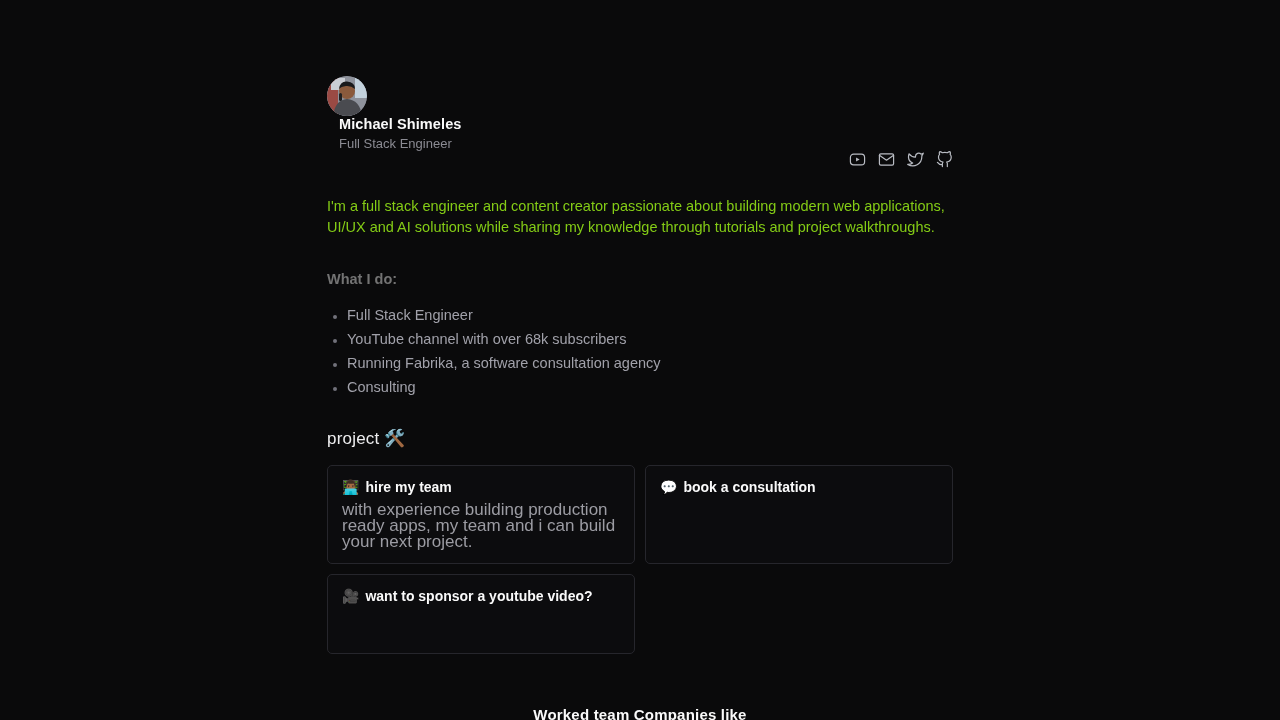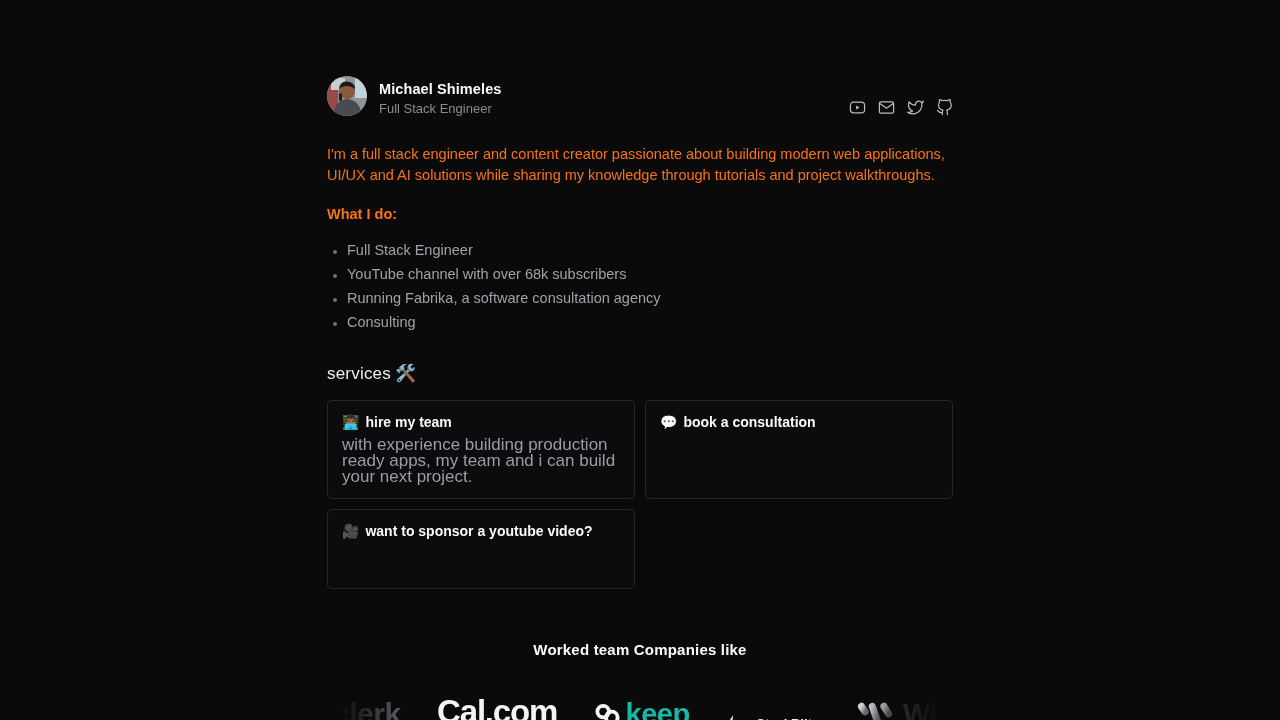--- a/index.html
+++ b/index.html
@@ -6,39 +6,39 @@
   html,body { width:1280px; height:720px; }
   body {
     background:#0a0a0b;
     font-family:"Liberation Sans", sans-serif;
     color:#a1a1aa;
     overflow:hidden;
   }
   .container { width:626px; margin:0 auto; padding-top:76px; }
 
   
-  .profile-header { display:flex; align-items:flex-end; }
+  .profile-header { display:flex; align-items:flex-start;flex-direction:column; }
   .avatar {
     width:40px; height:40px; border-radius:50%; overflow:hidden;
     flex:0 0 40px; background:#7b7f88;
   }
   .avatar svg { display:block; }
   .profile-info { margin-left:12px; }
   .name { color:#fafafa; font-size:14.5px; font-weight:bold; letter-spacing:.1px; }
   .role { color:#8b8b93; font-size:13px; margin-top:4px; }
   .social { margin-left:auto; display:flex; align-items:center; gap:12px; }
   .social-icon { display:inline-flex; cursor:pointer; }
   .social-icon svg { width:17px; height:17px; stroke:#b9bcc3; fill:none;
     stroke-width:1.7; stroke-linecap:round; stroke-linejoin:round; }
 
   
-  .bio { margin-top:28px; font-size:14.5px; line-height:20.5px; color:#f97316; }
-
-  
-  .what-heading { margin-top:21px; color:#f97316; font-size:14.5px; font-weight:bold; }
+  .bio { margin-top:28px; font-size:14.5px; line-height:20.5px; color:#84cc16; }
+
+  
+  .what-heading { margin-top:34px; color:#737373; font-size:14.5px; font-weight:bold; }
   .what-list { margin-top:16px; padding-left:20px; list-style:disc; }
   .what-list li { font-size:14.5px; line-height:24px; color:#a1a1aa; }
   .what-list li::marker { color:#71717a; font-size:12px; }
 
   
   .services-heading { margin-top:29px; color:#ededef; font-size:17px; font-weight:500; letter-spacing:.2px; }
   .cards { margin-top:16px; display:grid; grid-template-columns:1fr 1fr; gap:10px; }
   .card {
     border:1px solid #26262c; background:#0c0c0e; border-radius:5px;
     padding:13px 14px; min-height:80px; cursor:pointer;
@@ -127,21 +127,21 @@
   <p class="bio">I'm a full stack engineer and content creator passionate about building modern web applications, UI/UX and AI solutions while sharing my knowledge through tutorials and project walkthroughs.</p>
 
   <h3 class="what-heading">What I do:</h3>
   <ul class="what-list">
     <li>Full Stack Engineer</li>
     <li>YouTube channel with over 68k subscribers</li>
     <li>Running Fabrika, a software consultation agency</li>
     <li>Consulting</li>
   </ul>
 
-  <h2 class="services-heading">services 🛠️</h2>
+  <h2 class="services-heading">project 🛠️</h2>
 
   <div class="cards">
     <div class="card">
       <div class="card-title">
         <span class="emoji">👨🏾‍💻</span>
         <span>hire my team</span>
       </div>
       <p class="card-desc">with experience building production ready apps, my team and i can build your next project.</p>
     </div>
     <div class="card">

